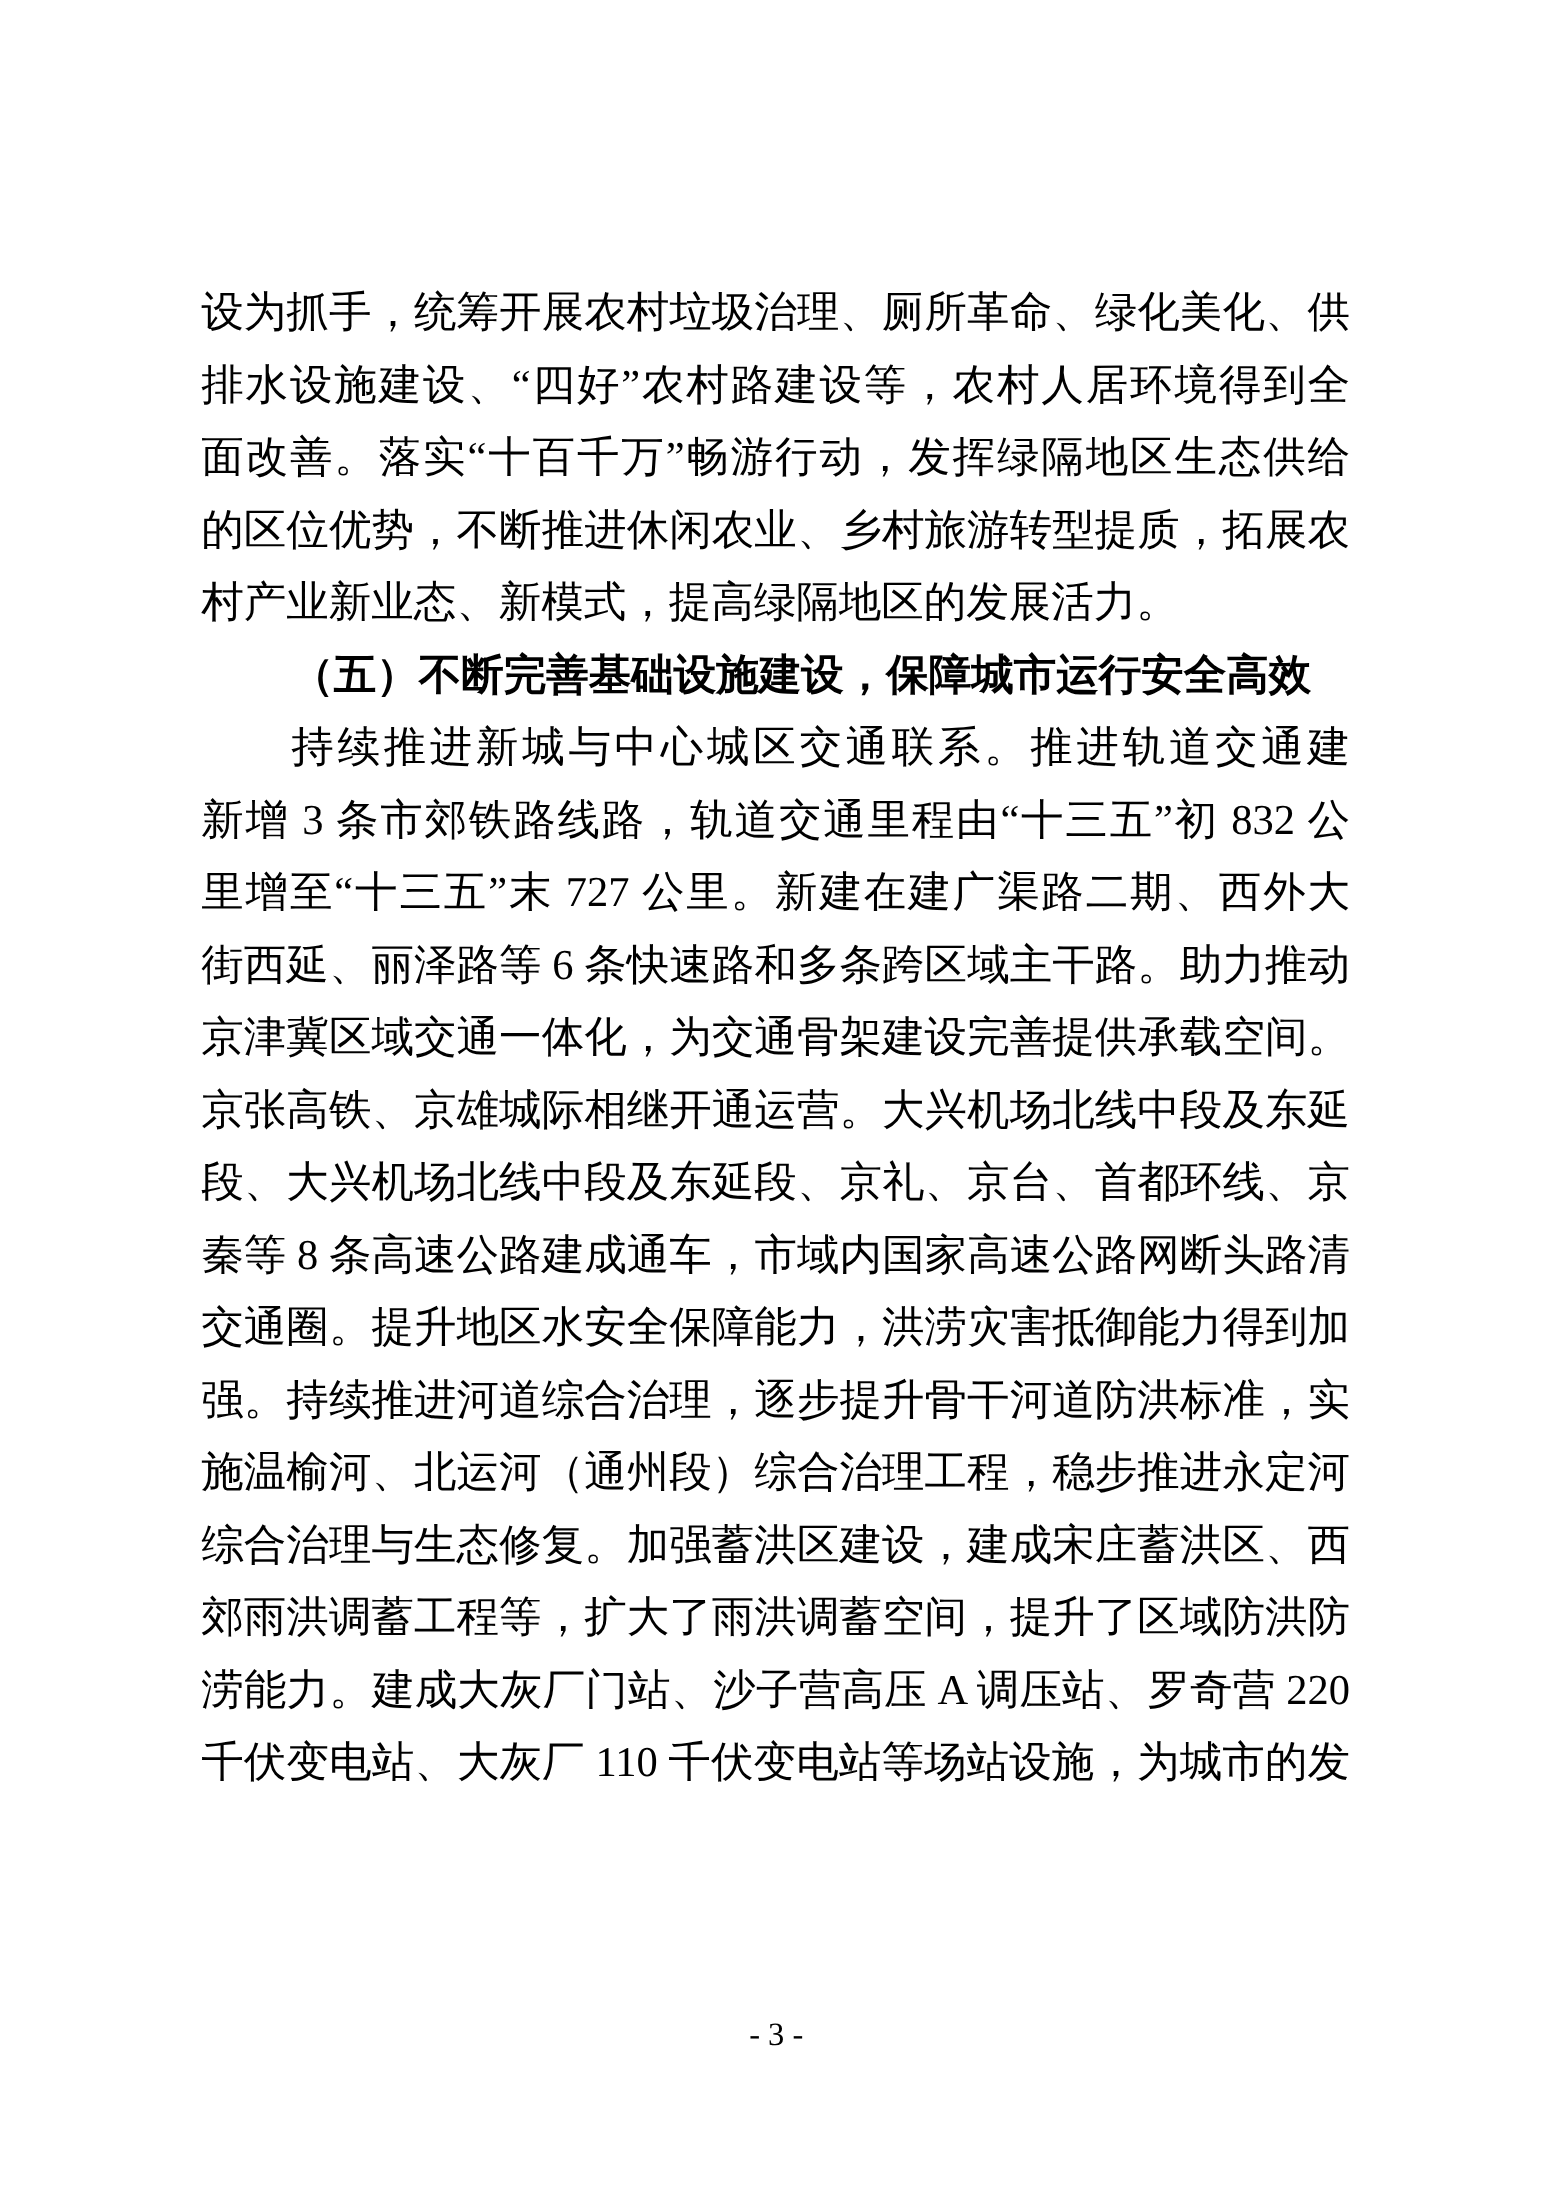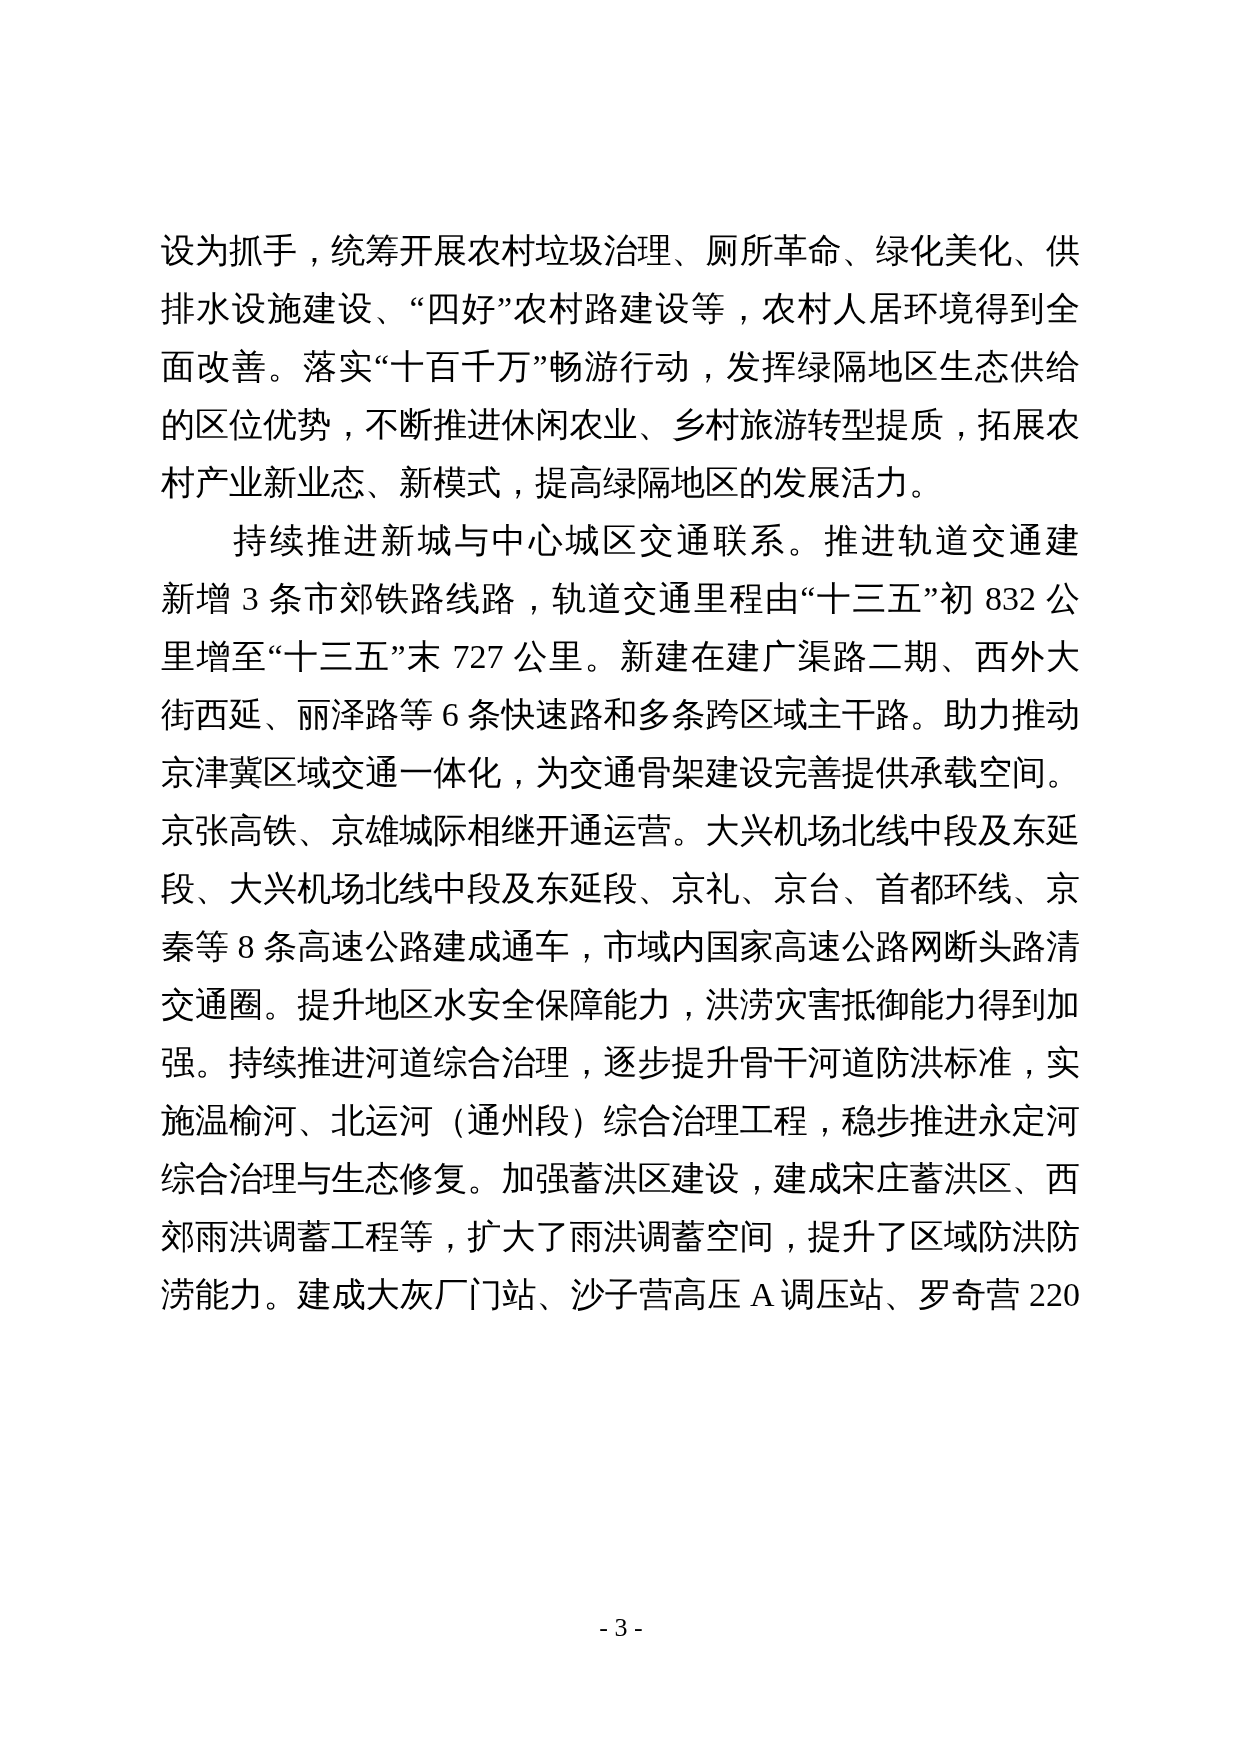--- a/index.html
+++ b/index.html
@@ -55,34 +55,36 @@
   <div class="content">
 
     <div>
       <div class="line">设为抓手，统筹开展农村垃圾治理、厕所革命、绿化美化、供</div>
       <div class="line">排水设施建设、“四好”农村路建设等，农村人居环境得到全</div>
       <div class="line">面改善。落实“十百千万”畅游行动，发挥绿隔地区生态供给</div>
       <div class="line">的区位优势，不断推进休闲农业、乡村旅游转型提质，拓展农</div>
       <div class="line no-stretch">村产业新业态、新模式，提高绿隔地区的发展活力。</div>
     </div>
 
+    <div class="line no-stretch indent heading">（五）不断完善基础设施建设，保障城市运行安全高效</div>
 
     <div>
       <div class="line indent">持续推进新城与中心城区交通联系。推进轨道交通建设，</div>
       <div class="line">新增 3 条市郊铁路线路，轨道交通里程由“十三五”初 832 公</div>
       <div class="line">里增至“十三五”末 727 公里。新建在建广渠路二期、西外大</div>
       <div class="line">街西延、丽泽路等 6 条快速路和多条跨区域主干路。助力推动</div>
       <div class="line">京津冀区域交通一体化，为交通骨架建设完善提供承载空间。</div>
       <div class="line">京张高铁、京雄城际相继开通运营。大兴机场北线中段及东延</div>
       <div class="line">段、大兴机场北线中段及东延段、京礼、京台、首都环线、京</div>
       <div class="line">秦等 8 条高速公路建成通车，市域内国家高速公路网断头路清</div>
       <div class="line">交通圈。提升地区水安全保障能力，洪涝灾害抵御能力得到加</div>
       <div class="line">强。持续推进河道综合治理，逐步提升骨干河道防洪标准，实</div>
       <div class="line">施温榆河、北运河（通州段）综合治理工程，稳步推进永定河</div>
       <div class="line">综合治理与生态修复。加强蓄洪区建设，建成宋庄蓄洪区、西</div>
       <div class="line">郊雨洪调蓄工程等，扩大了雨洪调蓄空间，提升了区域防洪防</div>
       <div class="line">涝能力。建成大灰厂门站、沙子营高压 A 调压站、罗奇营 220</div>
+      <div class="line">千伏变电站、大灰厂 110 千伏变电站等场站设施，为城市的发</div>
     </div>
 
   </div>
 
   <div class="footer">- 3 -</div>
 </div>
 
 </body></html>

